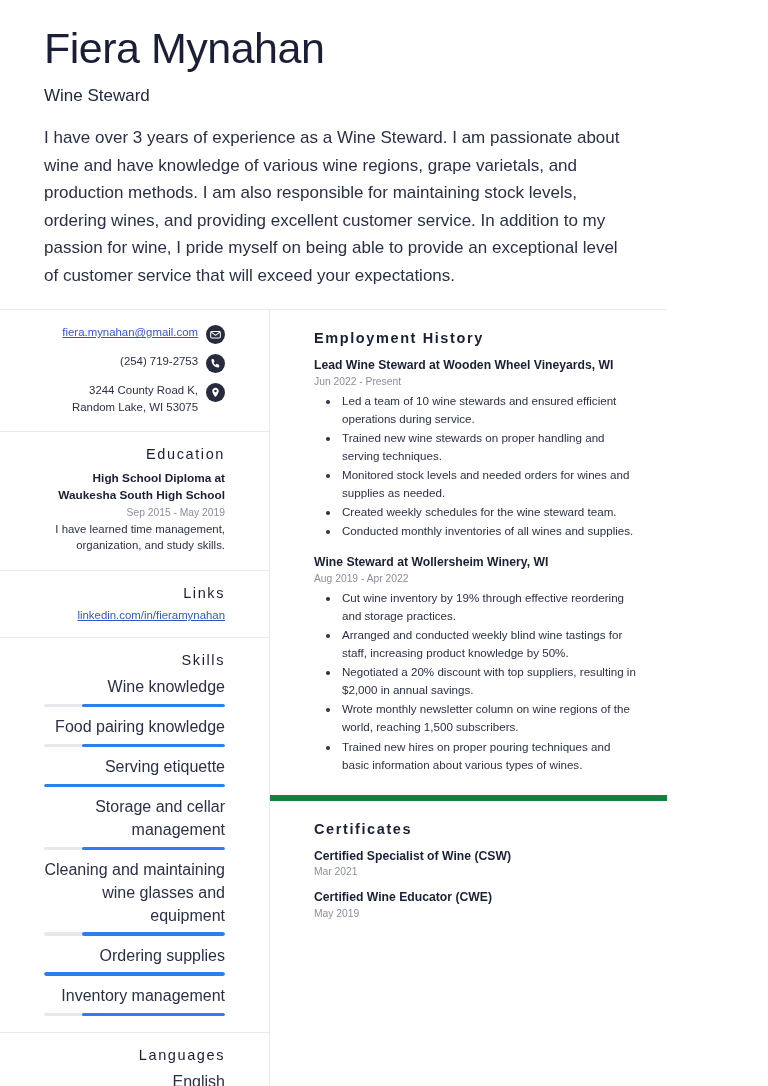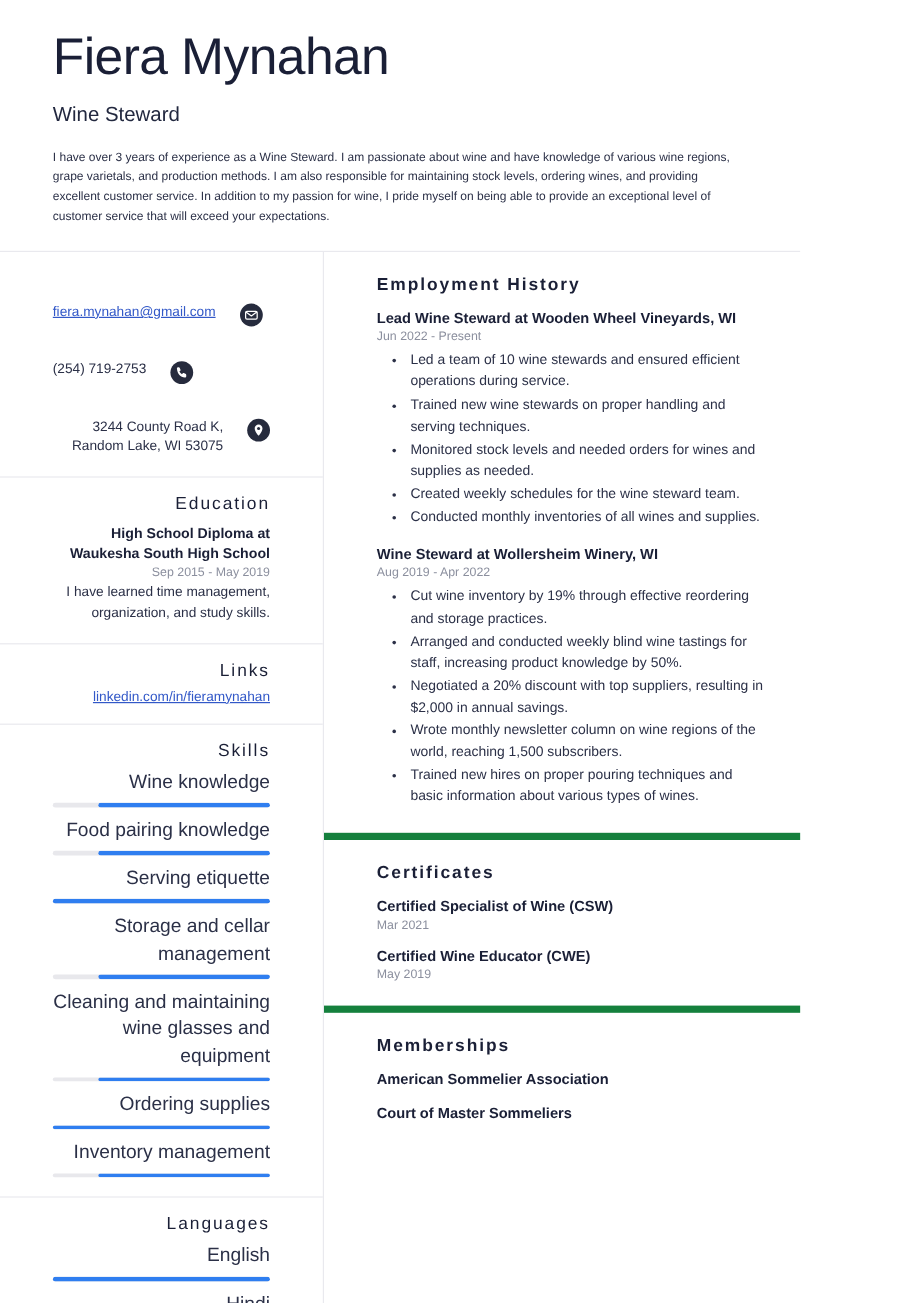--- a/index.html
+++ b/index.html
@@ -34,21 +34,21 @@
     line-height: 1.12;
   }
   .job-title {
     font-size: 17px;
     font-weight: 400;
     color: #22283f;
     margin-top: 14px;
   }
   .summary {
     margin-top: 18px;
-    font-size: 10px;
+    font-size: 17px;
     line-height: 1.62;
     color: #2b3047;
     max-width: 686px;
   }
 
   
   .body-cols {
     display: flex;
     align-items: stretch;
   }
@@ -74,24 +74,23 @@
     font-weight: 400;
     letter-spacing: 1.6px;
     color: #1a1f36;
     margin-bottom: 8px;
   }
 
   
   .contact-row {
     display: flex;
     align-items: flex-start;
-    justify-content: flex-start;
-    gap: 20px;
+    justify-content: flex-end;
+    gap: 8px;
     margin-bottom: 9px;
-    margin-top: 28px;
   }
   .contact-row:last-child { margin-bottom: 0; }
   .contact-text {
     font-size: 11.4px;
     line-height: 1.45;
     color: #2b3047;
     text-align: right;
   }
   .contact-text.link {
     color: #3258c8;
@@ -369,27 +368,16 @@
               <div class="entry-title">Certified Specialist of Wine (CSW)</div>
               <div class="entry-dates">Mar 2021</div>
             </div>
             <div class="simple-entry">
               <div class="entry-title">Certified Wine Educator (CWE)</div>
               <div class="entry-dates">May 2019</div>
             </div>
           </div>
       </div>
 
-      <div class="rsec">
-        <div class="rsec-title">Memberships</div>
-        <div id="memberships-list">
-            <div class="simple-entry">
-              <div class="entry-title">American Sommelier Association</div>
-            </div>
-            <div class="simple-entry">
-              <div class="entry-title">Court of Master Sommeliers</div>
-            </div>
-          </div>
-      </div>
 
     </div>
   </div>
 </div>
 
 </body></html>

